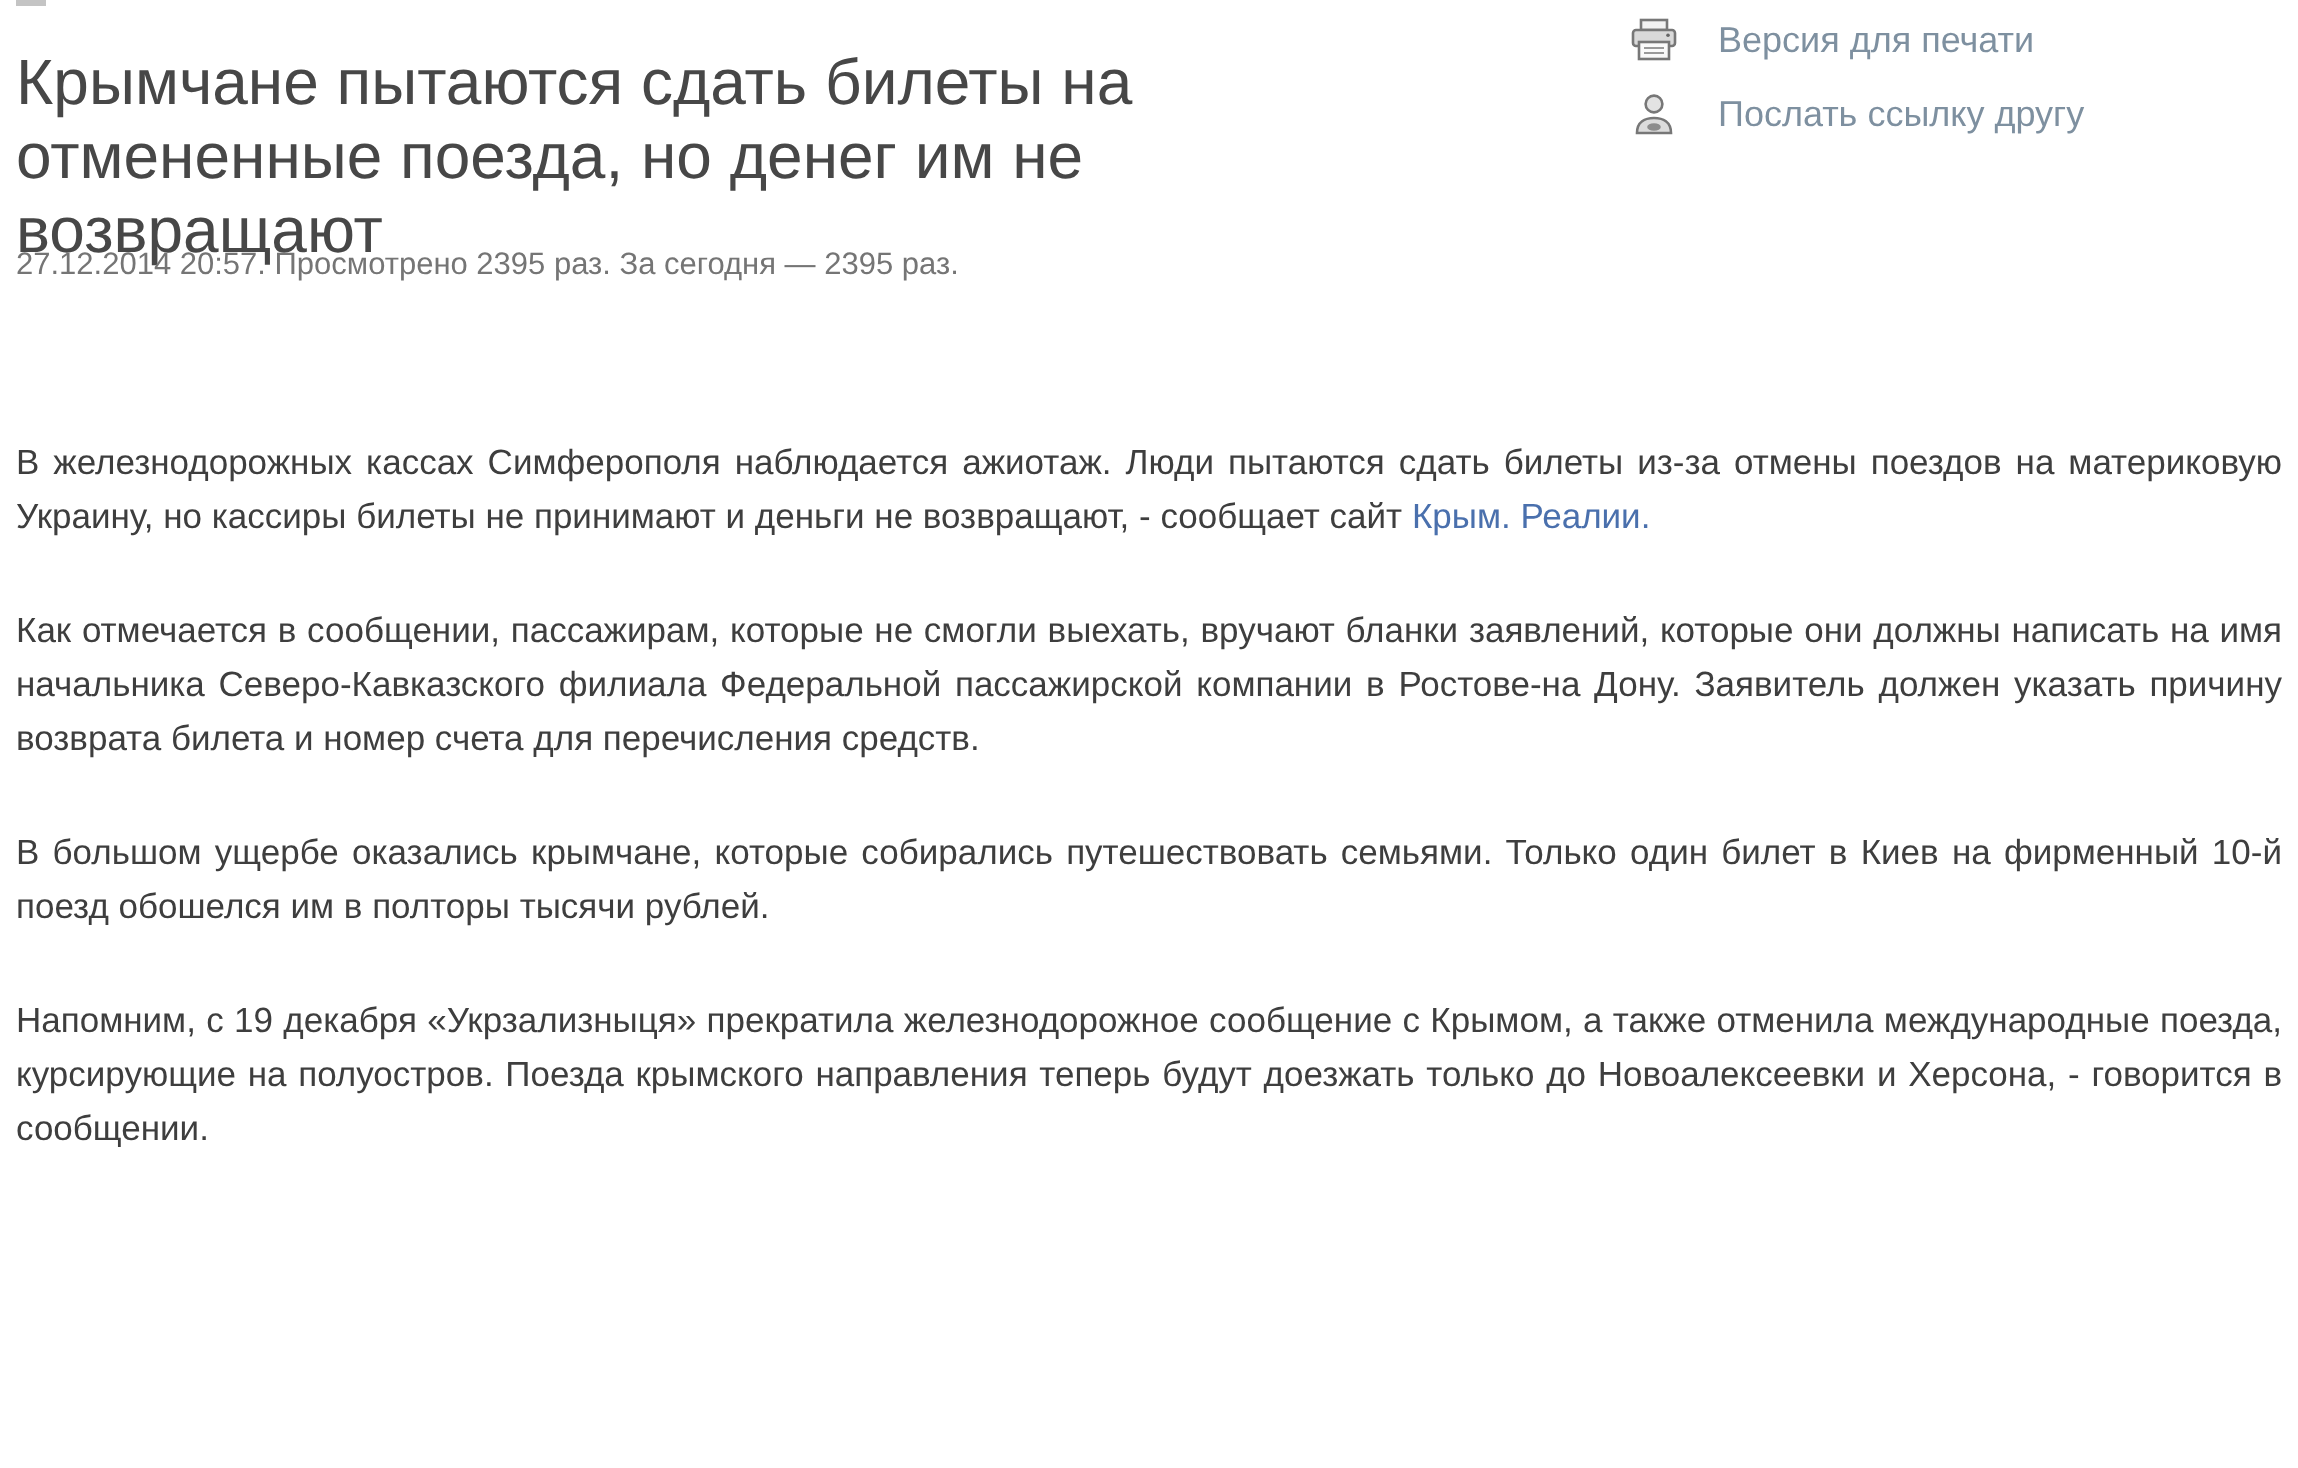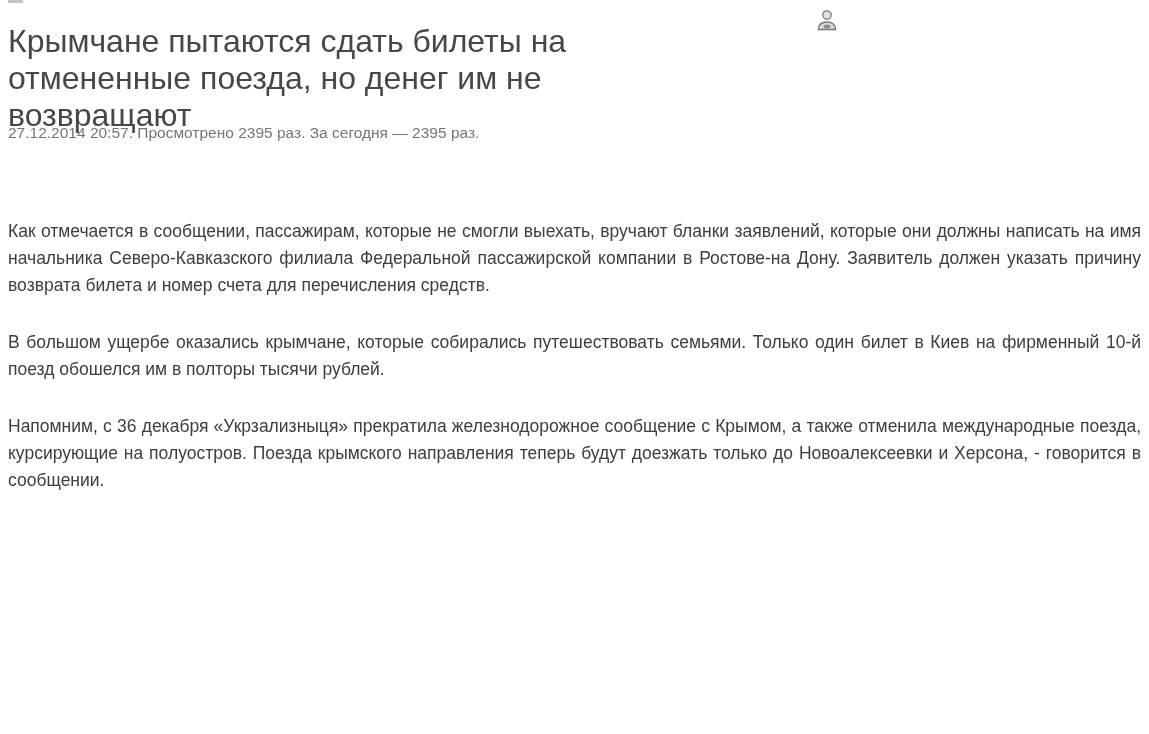--- a/index.html
+++ b/index.html
@@ -54,33 +54,48 @@
 <div class="page">
 
   <div class="crop-fragment"></div>
 
   <h1 class="title">Крымчане пытаются сдать билеты на отмененные поезда, но денег им не возвращают</h1>
 
   <div class="meta">27.12.2014 20:57. Просмотрено 2395 раз. За сегодня — 2395 раз.</div>
 
   <div class="actions">
 
+    <div class="action-row">
+      <span class="action-icon">
+        <svg width="24" height="22" viewBox="0 0 24 22">
+          <rect x="5.5" y="1" width="13" height="5" fill="#f1f1f1" stroke="#777" stroke-width="1.3"></rect>
+          <rect x="1.5" y="6" width="21" height="8" rx="1.5" fill="#d9d9d9" stroke="#777" stroke-width="1.3"></rect>
+          <circle cx="19" cy="8.6" r="0.9" fill="#666"></circle>
+          <rect x="4.5" y="12" width="15" height="8.5" fill="#fafafa" stroke="#777" stroke-width="1.3"></rect>
+          <line x1="7" y1="15" x2="17" y2="15" stroke="#9a9a9a" stroke-width="1"></line>
+          <line x1="7" y1="17.5" x2="17" y2="17.5" stroke="#9a9a9a" stroke-width="1"></line>
+        </svg>
+      </span>
+      <span class="action-label">Версия для печати</span>
+    </div>
 
 
     <div class="action-row">
       <span class="action-icon">
         <svg width="22" height="22" viewBox="0 0 22 22">
           <circle cx="11" cy="6" r="4.2" fill="#e3e3e3" stroke="#777" stroke-width="1.3"></circle>
           <path d="M2.5 20.5 c0-5.5 4-7.5 8.5-7.5 s8.5 2 8.5 7.5 z" fill="#dcdcdc" stroke="#777" stroke-width="1.3"></path>
           <ellipse cx="11" cy="17.5" rx="3.4" ry="1.9" fill="#8d8d8d"></ellipse>
         </svg>
       </span>
+      <span class="action-label">Послать ссылку другу</span>
     </div>
 
   </div>
 
   <div class="article-body">
+    <p><span>В железнодорожных кассах Симферополя наблюдается ажиотаж. Люди пытаются сдать билеты из-за отмены поездов на материковую Украину, но кассиры билеты не принимают и деньги не возвращают, - сообщает сайт </span><span class="body-link">Крым. Реалии.</span></p>
     <p>Как отмечается в сообщении, пассажирам, которые не смогли выехать, вручают бланки заявлений, которые они должны написать на имя начальника Северо-Кавказского филиала Федеральной пассажирской компании в Ростове-на Дону. Заявитель должен указать причину возврата билета и номер счета для перечисления средств.</p>
     <p>В большом ущербе оказались крымчане, которые собирались путешествовать семьями. Только один билет в Киев на фирменный 10-й поезд обошелся им в полторы тысячи рублей.</p>
-    <p>Напомним, с 36 декабря «Укрзализныця» прекратила железнодорожное сообщение с Крымом, а также отменила международные поезда, курсирующие на полуостров. Поезда крымского направления теперь будут доезжать только до Новоалексеевки и Херсона, - говорится в сообщении.</p>
+    <p>Напомним, с 19 декабря «Укрзализныця» прекратила железнодорожное сообщение с Крымом, а также отменила международные поезда, курсирующие на полуостров. Поезда крымского направления теперь будут доезжать только до Новоалексеевки и Херсона, - говорится в сообщении.</p>
   </div>
 
 </div>
 
 </body></html>

